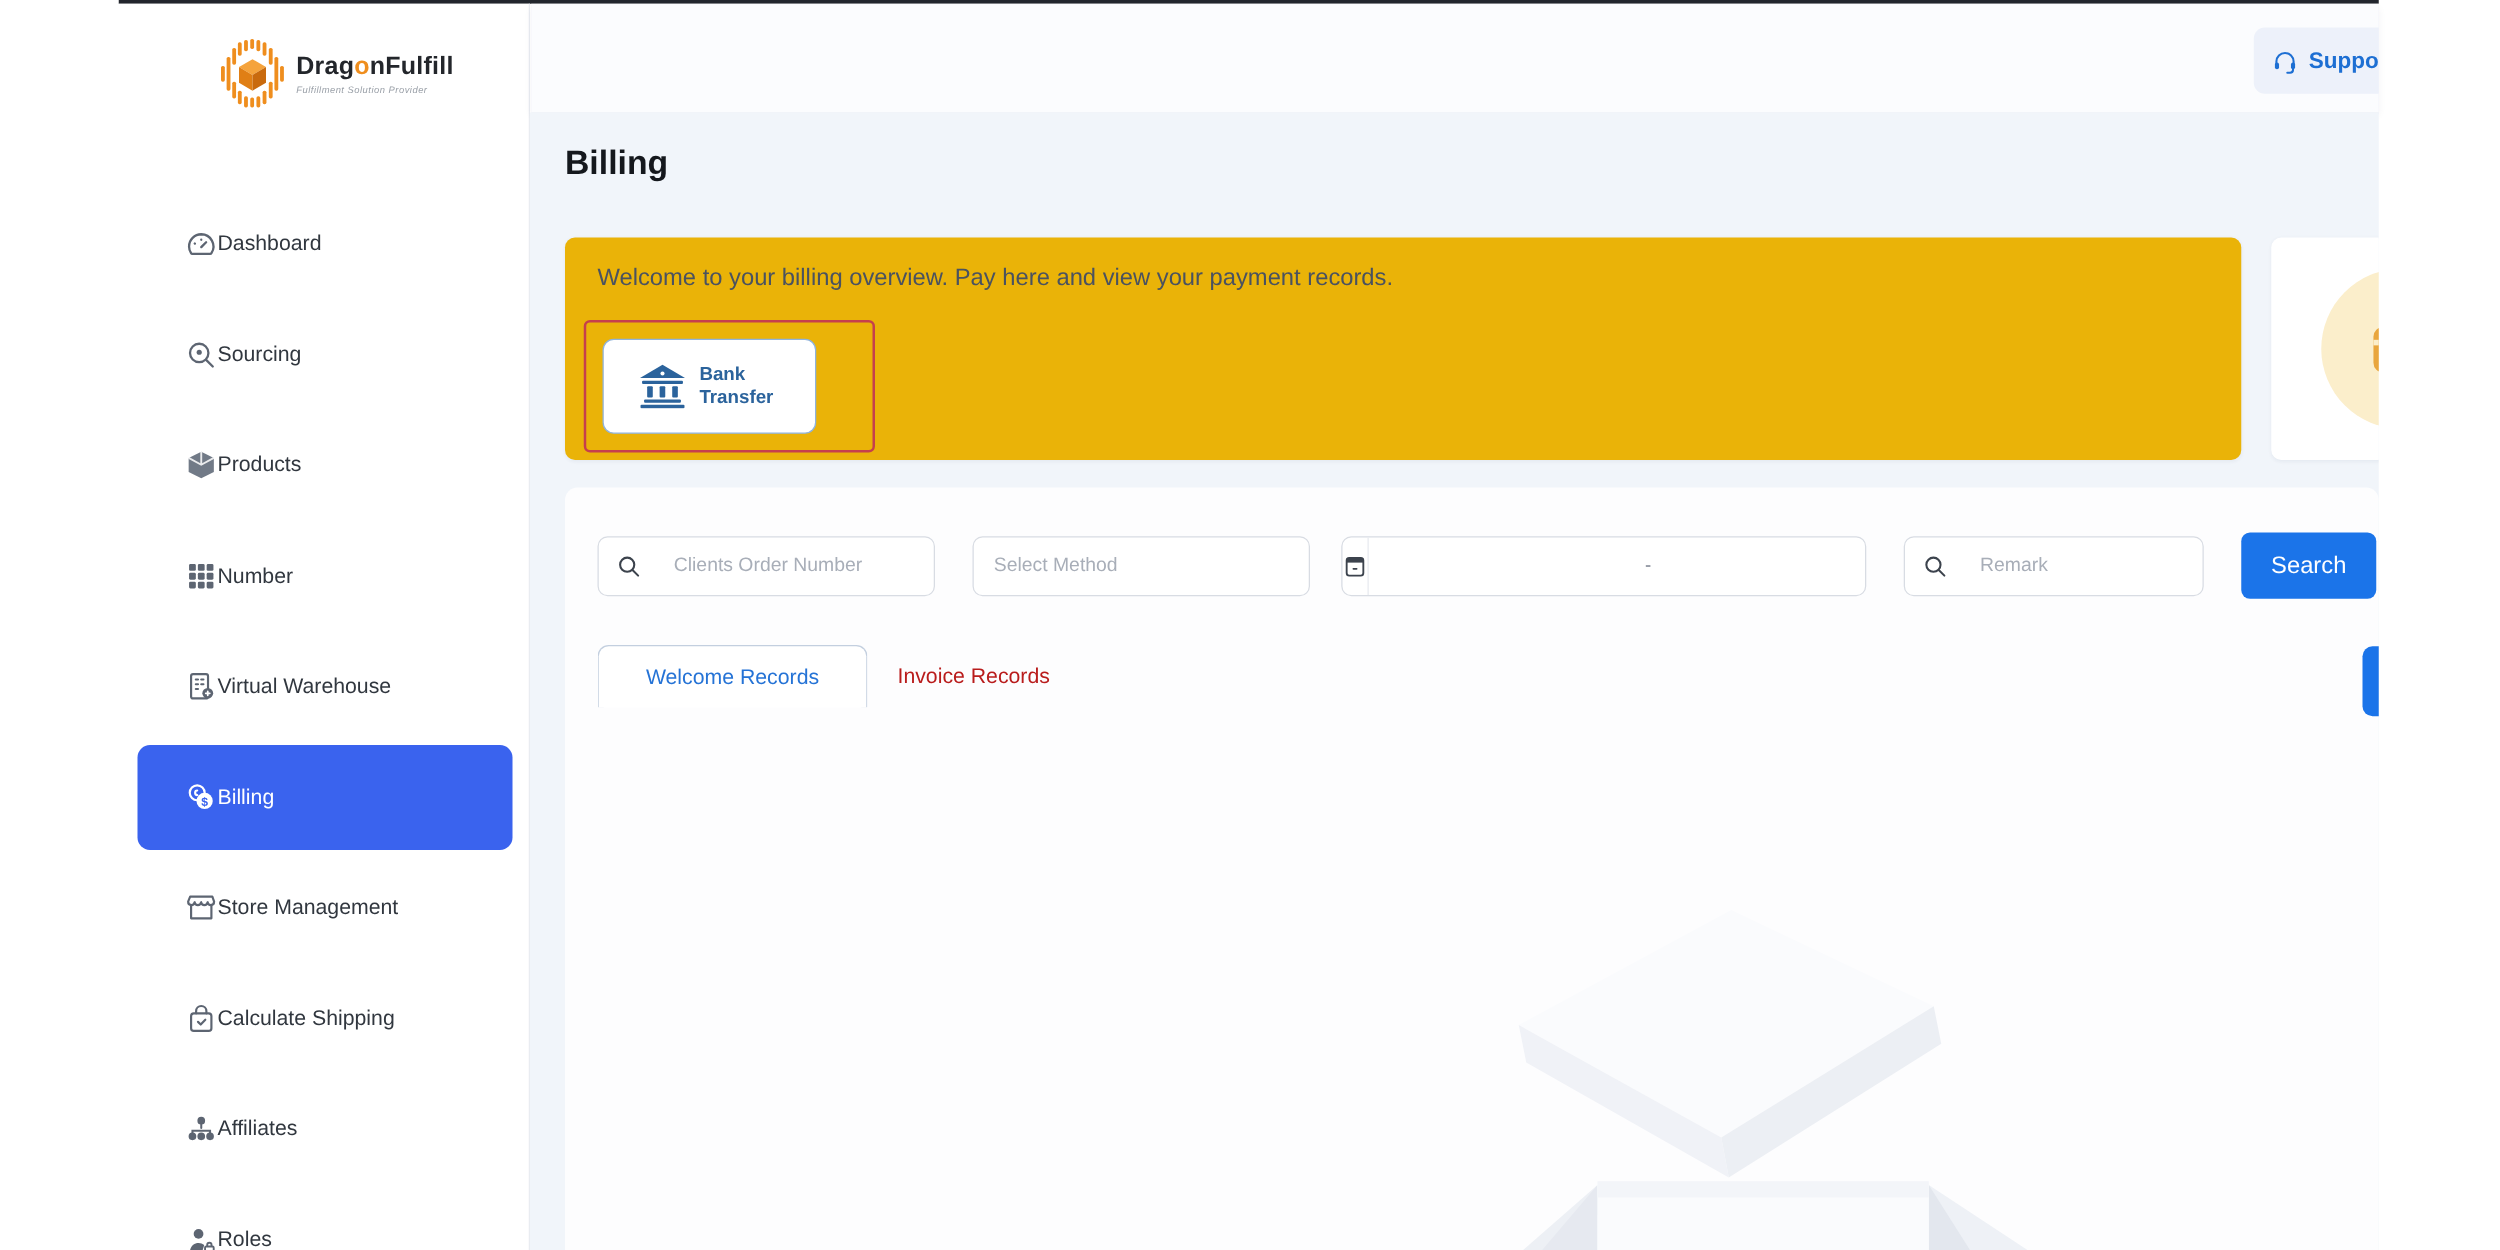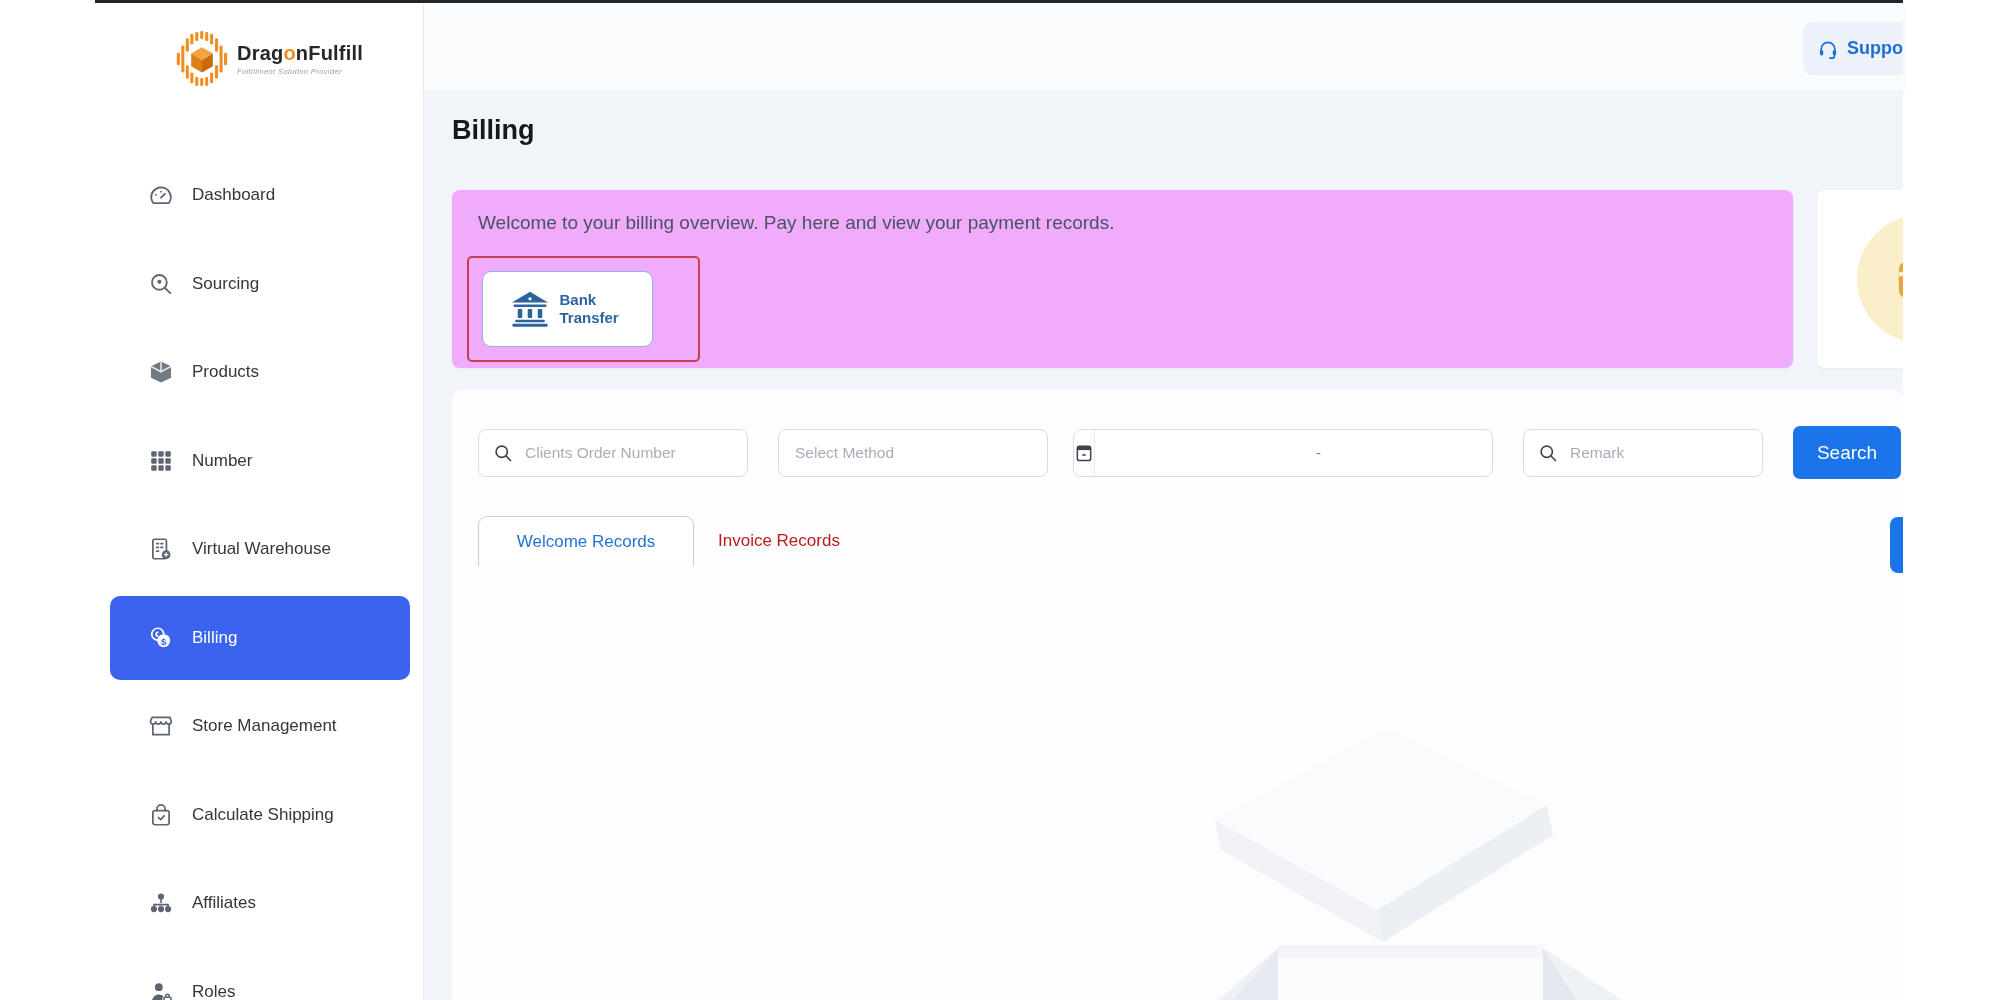--- a/index.html
+++ b/index.html
@@ -8,45 +8,45 @@
   
   .topline{position:absolute;left:95px;top:0;width:1808px;height:3px;background:#22262d;}
 
   
   .sidebar{position:absolute;left:95px;top:3px;width:329px;height:997px;background:#ffffff;border-right:1px solid #e9ecf1;box-sizing:border-box;}
   .logo{position:absolute;left:80px;top:27px;display:flex;align-items:center;gap:8px;}
   .logo-text .brand-line{font-size:20px;font-weight:700;color:#23262b;letter-spacing:.2px;}
   .logo-text .brand-accent{color:#ef8e1e;}
   .logo-text .tagline{font-size:7.5px;color:#9aa0a8;margin-top:2px;letter-spacing:.4px;font-style:italic;}
   .menu{position:absolute;left:15px;top:150px;width:300px;display:flex;flex-direction:column;gap:4.5px;}
-  .menu-item{height:84px;border-radius:10px;display:flex;align-items:center;gap:18px;padding-left:38px;box-sizing:border-box;color:#31373f;font-size:17px;font-weight:500;cursor:pointer;}
+  .menu-item{height:84px;border-radius:10px;display:flex;align-items:center;padding-left:38px;box-sizing:border-box;color:#31373f;font-size:17px;font-weight:500;cursor:pointer;}
   .menu-item .mi{color:#5d6572;display:flex;align-items:center;}
   .menu-item.active{background:#3a63ee;color:#ffffff;}
   .menu-item.active .mi{color:#ffffff;}
 
   
   .header{position:absolute;left:425px;top:3px;width:1478px;height:87px;background:#fbfcfe;box-shadow:0 1px 0 #e7ebf2,0 3px 6px rgba(25,39,80,.05);overflow:hidden;}
   .support-btn{position:absolute;top:19px;right:-28px;width:128px;height:53px;background:#edf1fa;border-radius:9px;display:flex;align-items:center;gap:8px;padding-left:14px;box-sizing:border-box;color:#1d6fd3;font-size:18px;font-weight:600;cursor:pointer;}
 
   
   .content{position:absolute;left:424px;top:90px;width:1479px;height:910px;background:#f1f5fa;overflow:hidden;}
   .page-title{position:absolute;left:28px;top:25px;font-size:27px;font-weight:700;color:#15181d;}
 
   .cards-row{position:absolute;left:28px;top:100px;display:flex;gap:24px;}
-  .welcome-card{position:relative;width:1341px;height:178px;background:#f0abfc;border-radius:8px;box-shadow:0 1px 3px rgba(25,39,80,.05);box-sizing:border-box;}
+  .welcome-card{position:relative;width:1341px;height:178px;background:#eab308;border-radius:8px;box-shadow:0 1px 3px rgba(25,39,80,.05);box-sizing:border-box;}
   .welcome-text{position:absolute;left:26px;top:22px;font-size:19px;color:#4a5260;}
   .highlight-box{position:absolute;left:15px;top:66px;width:233px;height:106px;border:2px solid #c5404d;border-radius:5px;box-sizing:border-box;}
   .bank-btn{position:absolute;left:13px;top:13px;width:171px;height:76px;background:#ffffff;border:1.5px solid #8fb3dc;border-radius:9px;box-sizing:border-box;display:flex;align-items:center;justify-content:center;gap:10px;cursor:pointer;}
   .bank-btn .bank-label{width:66px;font-size:15px;line-height:1.2;font-weight:600;color:#2b639c;}
   .side-card{position:relative;width:210px;height:178px;background:#ffffff;border-radius:8px;box-shadow:0 1px 3px rgba(25,39,80,.05);}
   .wallet-circle{position:absolute;left:40px;top:25px;width:128px;height:128px;border-radius:50%;background:#fbeecb;display:flex;align-items:center;justify-content:center;}
 
   .records-panel{position:absolute;left:28px;top:300px;width:1451px;height:610px;background:#fdfdfe;border-radius:10px 10px 0 0;overflow:hidden;}
   .filters-row{position:absolute;left:26px;top:36px;display:flex;align-items:center;}
-  .f-input{display:flex;align-items:center;gap:10px;height:48px;background:#ffffff;border:1px solid #d8dce3;border-radius:8px;box-sizing:border-box;padding:0 14px;}
+  .f-input{display:flex;align-items:center;gap:24px;height:48px;background:#ffffff;border:1px solid #d8dce3;border-radius:8px;box-sizing:border-box;padding:0 14px;}
   .f-input input{border:none;outline:none;font-size:15.5px;color:#30363f;width:100%;background:transparent;font-family:inherit;}
   .f-input input::placeholder{color:#a8aeb8;}
   .order-input{width:270px;}
   .method-select{width:270px;margin-left:30px;height:48px;background:#fff;border:1px solid #d8dce3;border-radius:8px;box-sizing:border-box;display:flex;align-items:center;padding:0 16px;font-size:15.5px;color:#a8aeb8;cursor:pointer;}
   .date-range{width:420px;margin-left:25px;height:48px;background:#fff;border:1px solid #d8dce3;border-radius:8px;box-sizing:border-box;display:flex;align-items:center;}
   .date-icon-cell{width:44px;height:100%;display:flex;align-items:center;justify-content:center;border-right:1px solid #e7eaef;color:#3c434d;}
   .date-field{flex:1;height:100%;border:none;outline:none;background:transparent;font-family:inherit;font-size:15px;padding:0 10px;box-sizing:border-box;}
   .date-sep{color:#7c8390;font-size:15px;padding:0 2px;}
   .remark-input{width:240px;margin-left:30px;}
   .search-btn{margin-left:30px;width:108px;height:53px;background:#1b74e9;color:#ffffff;border:none;border-radius:7px;font-size:19px;font-family:inherit;cursor:pointer;}

